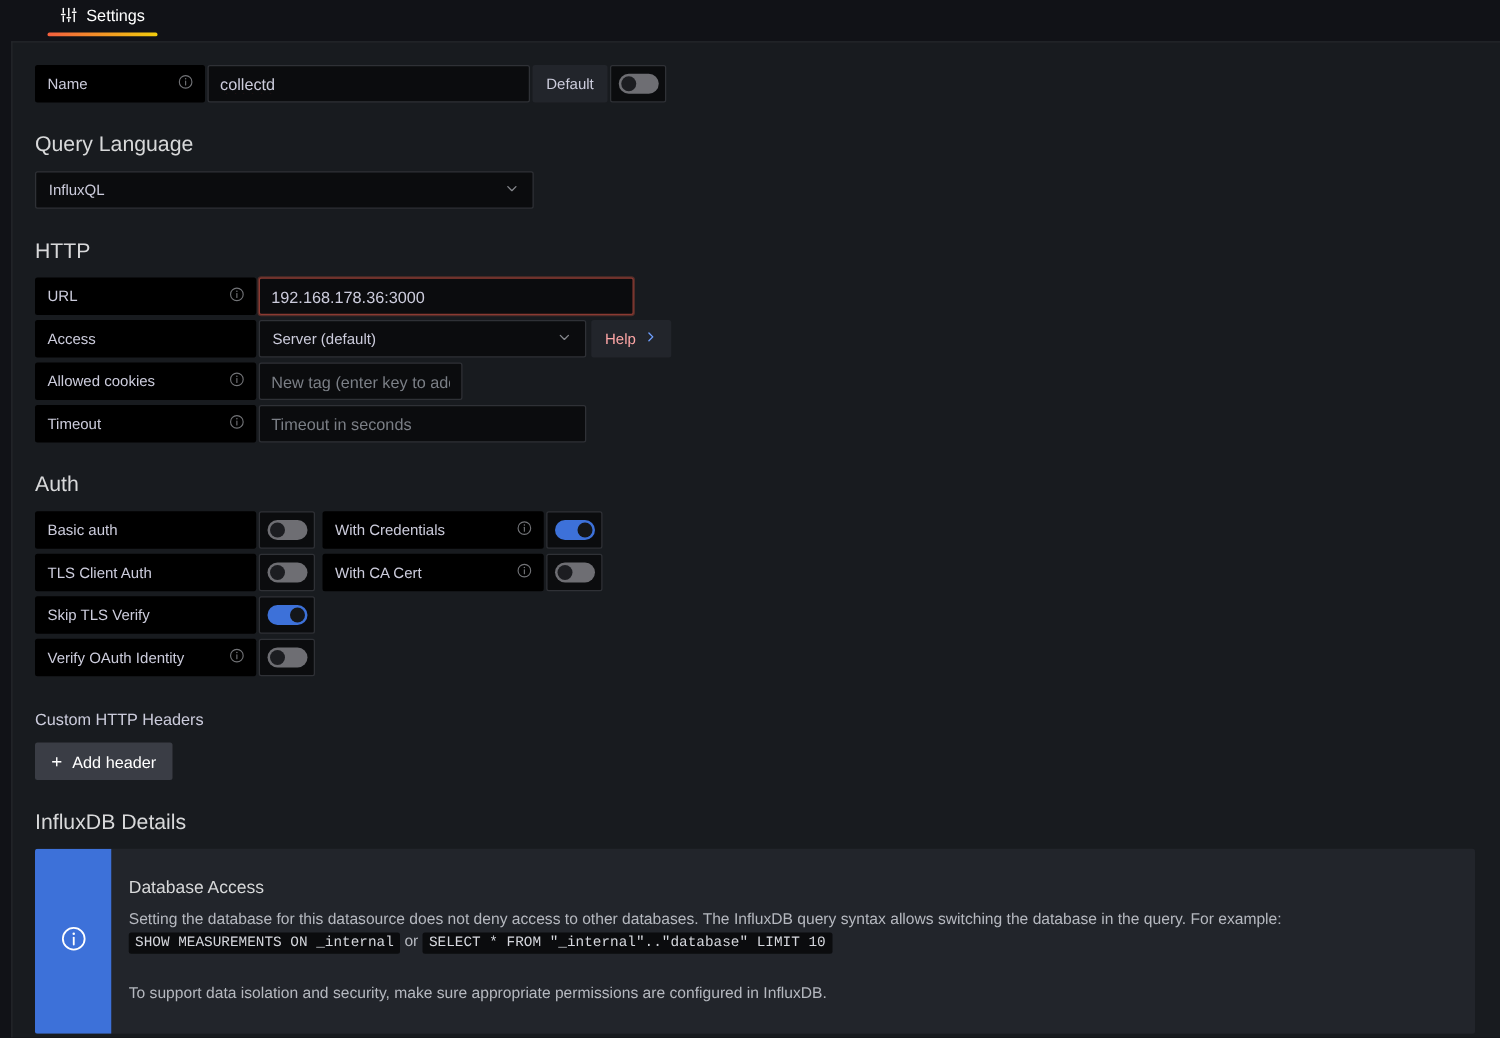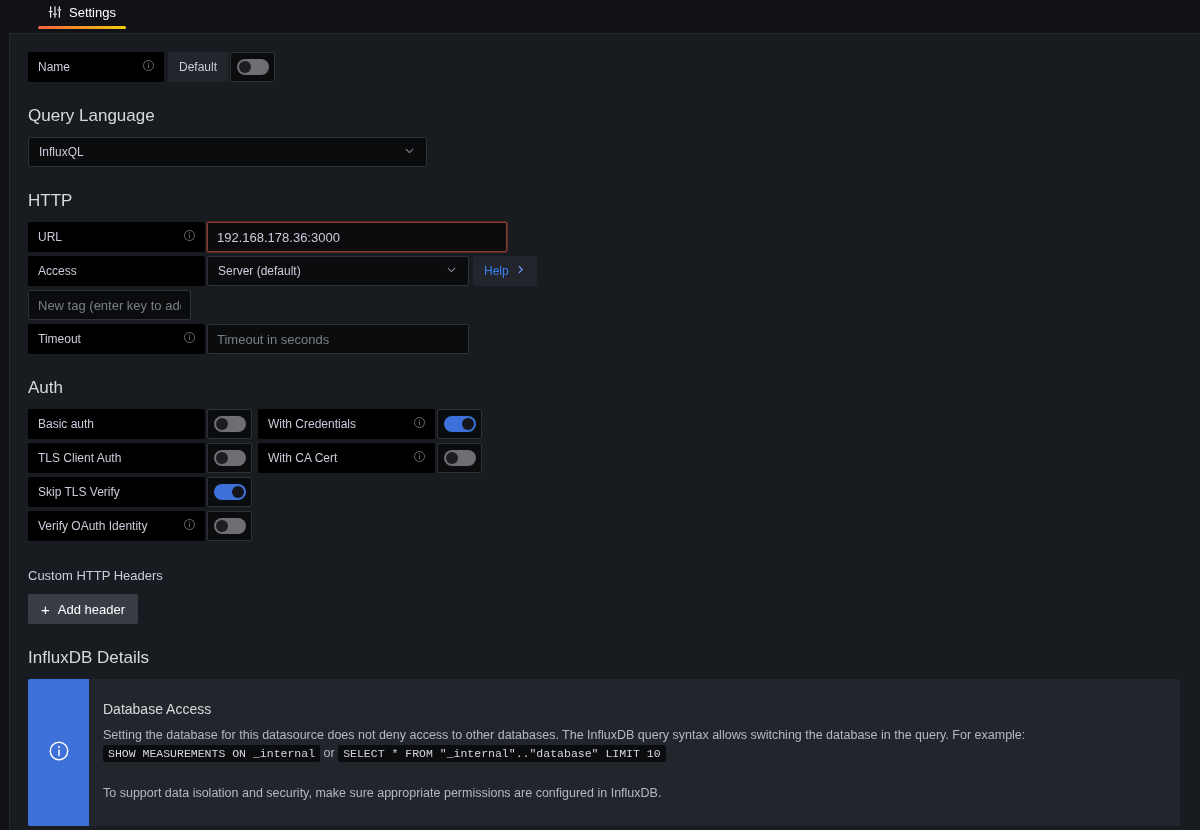--- a/index.html
+++ b/index.html
@@ -161,21 +161,21 @@
     color: #ccccdc;
     border-radius: 2px;
     margin-right: 2px;
   }
   .help-chip {
     background: #22252b;
     height: 30px;
     display: flex; align-items: center; gap: 6px;
     padding: 0 11px;
     font-size: 12px; font-weight: 500;
-    color: #3b82f6;
+    color: #fca5a5;
     border-radius: 2px;
     cursor: pointer;
   }
   .help-chip .chev-r { width: 11px; height: 11px; }
 
   
   .btn {
     display: inline-flex; align-items: center; gap: 8px;
     background: #3a3d45;
     color: #ffffff;
@@ -260,20 +260,21 @@
     <div class="field-label" style="width:136px">
       <span class="lbl">Name</span>
       <span>
         <svg class="info-i" viewBox="0 0 16 16" fill="none" stroke="#b0b2b8" stroke-width="1.1">
           <circle cx="8" cy="8" r="6.2"></circle>
               <line x1="8" y1="7.2" x2="8" y2="11" stroke-linecap="round"></line>
               <circle cx="8" cy="4.9" r=".75" fill="#b0b2b8" stroke="none"></circle>
         </svg>
       </span>
     </div>
+    <input class="input spell" style="width: 258px;" value="collectd">
     <div class="chip-label" style="margin-left:2px">Default</div>
     <div class="toggle-cell">
       <span class="switch">
             <span class="knob"></span>
           </span>
     </div>
   </div>
 
   
   <div class="section-h">Query Language</div>
@@ -319,20 +320,30 @@
       <span>Help</span>
       <span>
         <svg class="chev-r" viewBox="0 0 16 16" fill="none" stroke="#6e9fff" stroke-width="1.6" stroke-linecap="round" stroke-linejoin="round">
               <polyline points="6,3.5 10.5,8 6,12.5"></polyline>
             </svg>
       </span>
     </div>
   </div>
 
   <div class="row">
+    <div class="field-label" style="width:177px">
+      <span class="lbl">Allowed cookies</span>
+      <span>
+        <svg class="info-i" viewBox="0 0 16 16" fill="none" stroke="#b0b2b8" stroke-width="1.1">
+          <circle cx="8" cy="8" r="6.2"></circle>
+              <line x1="8" y1="7.2" x2="8" y2="11" stroke-linecap="round"></line>
+              <circle cx="8" cy="4.9" r=".75" fill="#b0b2b8" stroke="none"></circle>
+        </svg>
+      </span>
+    </div>
     <input class="input" style="width: 163px;" placeholder="New tag (enter key to add)">
   </div>
 
   <div class="row">
     <div class="field-label" style="width:177px">
       <span class="lbl">Timeout</span>
       <span>
         <svg class="info-i" viewBox="0 0 16 16" fill="none" stroke="#b0b2b8" stroke-width="1.1">
           <circle cx="8" cy="8" r="6.2"></circle>
               <line x1="8" y1="7.2" x2="8" y2="11" stroke-linecap="round"></line>

